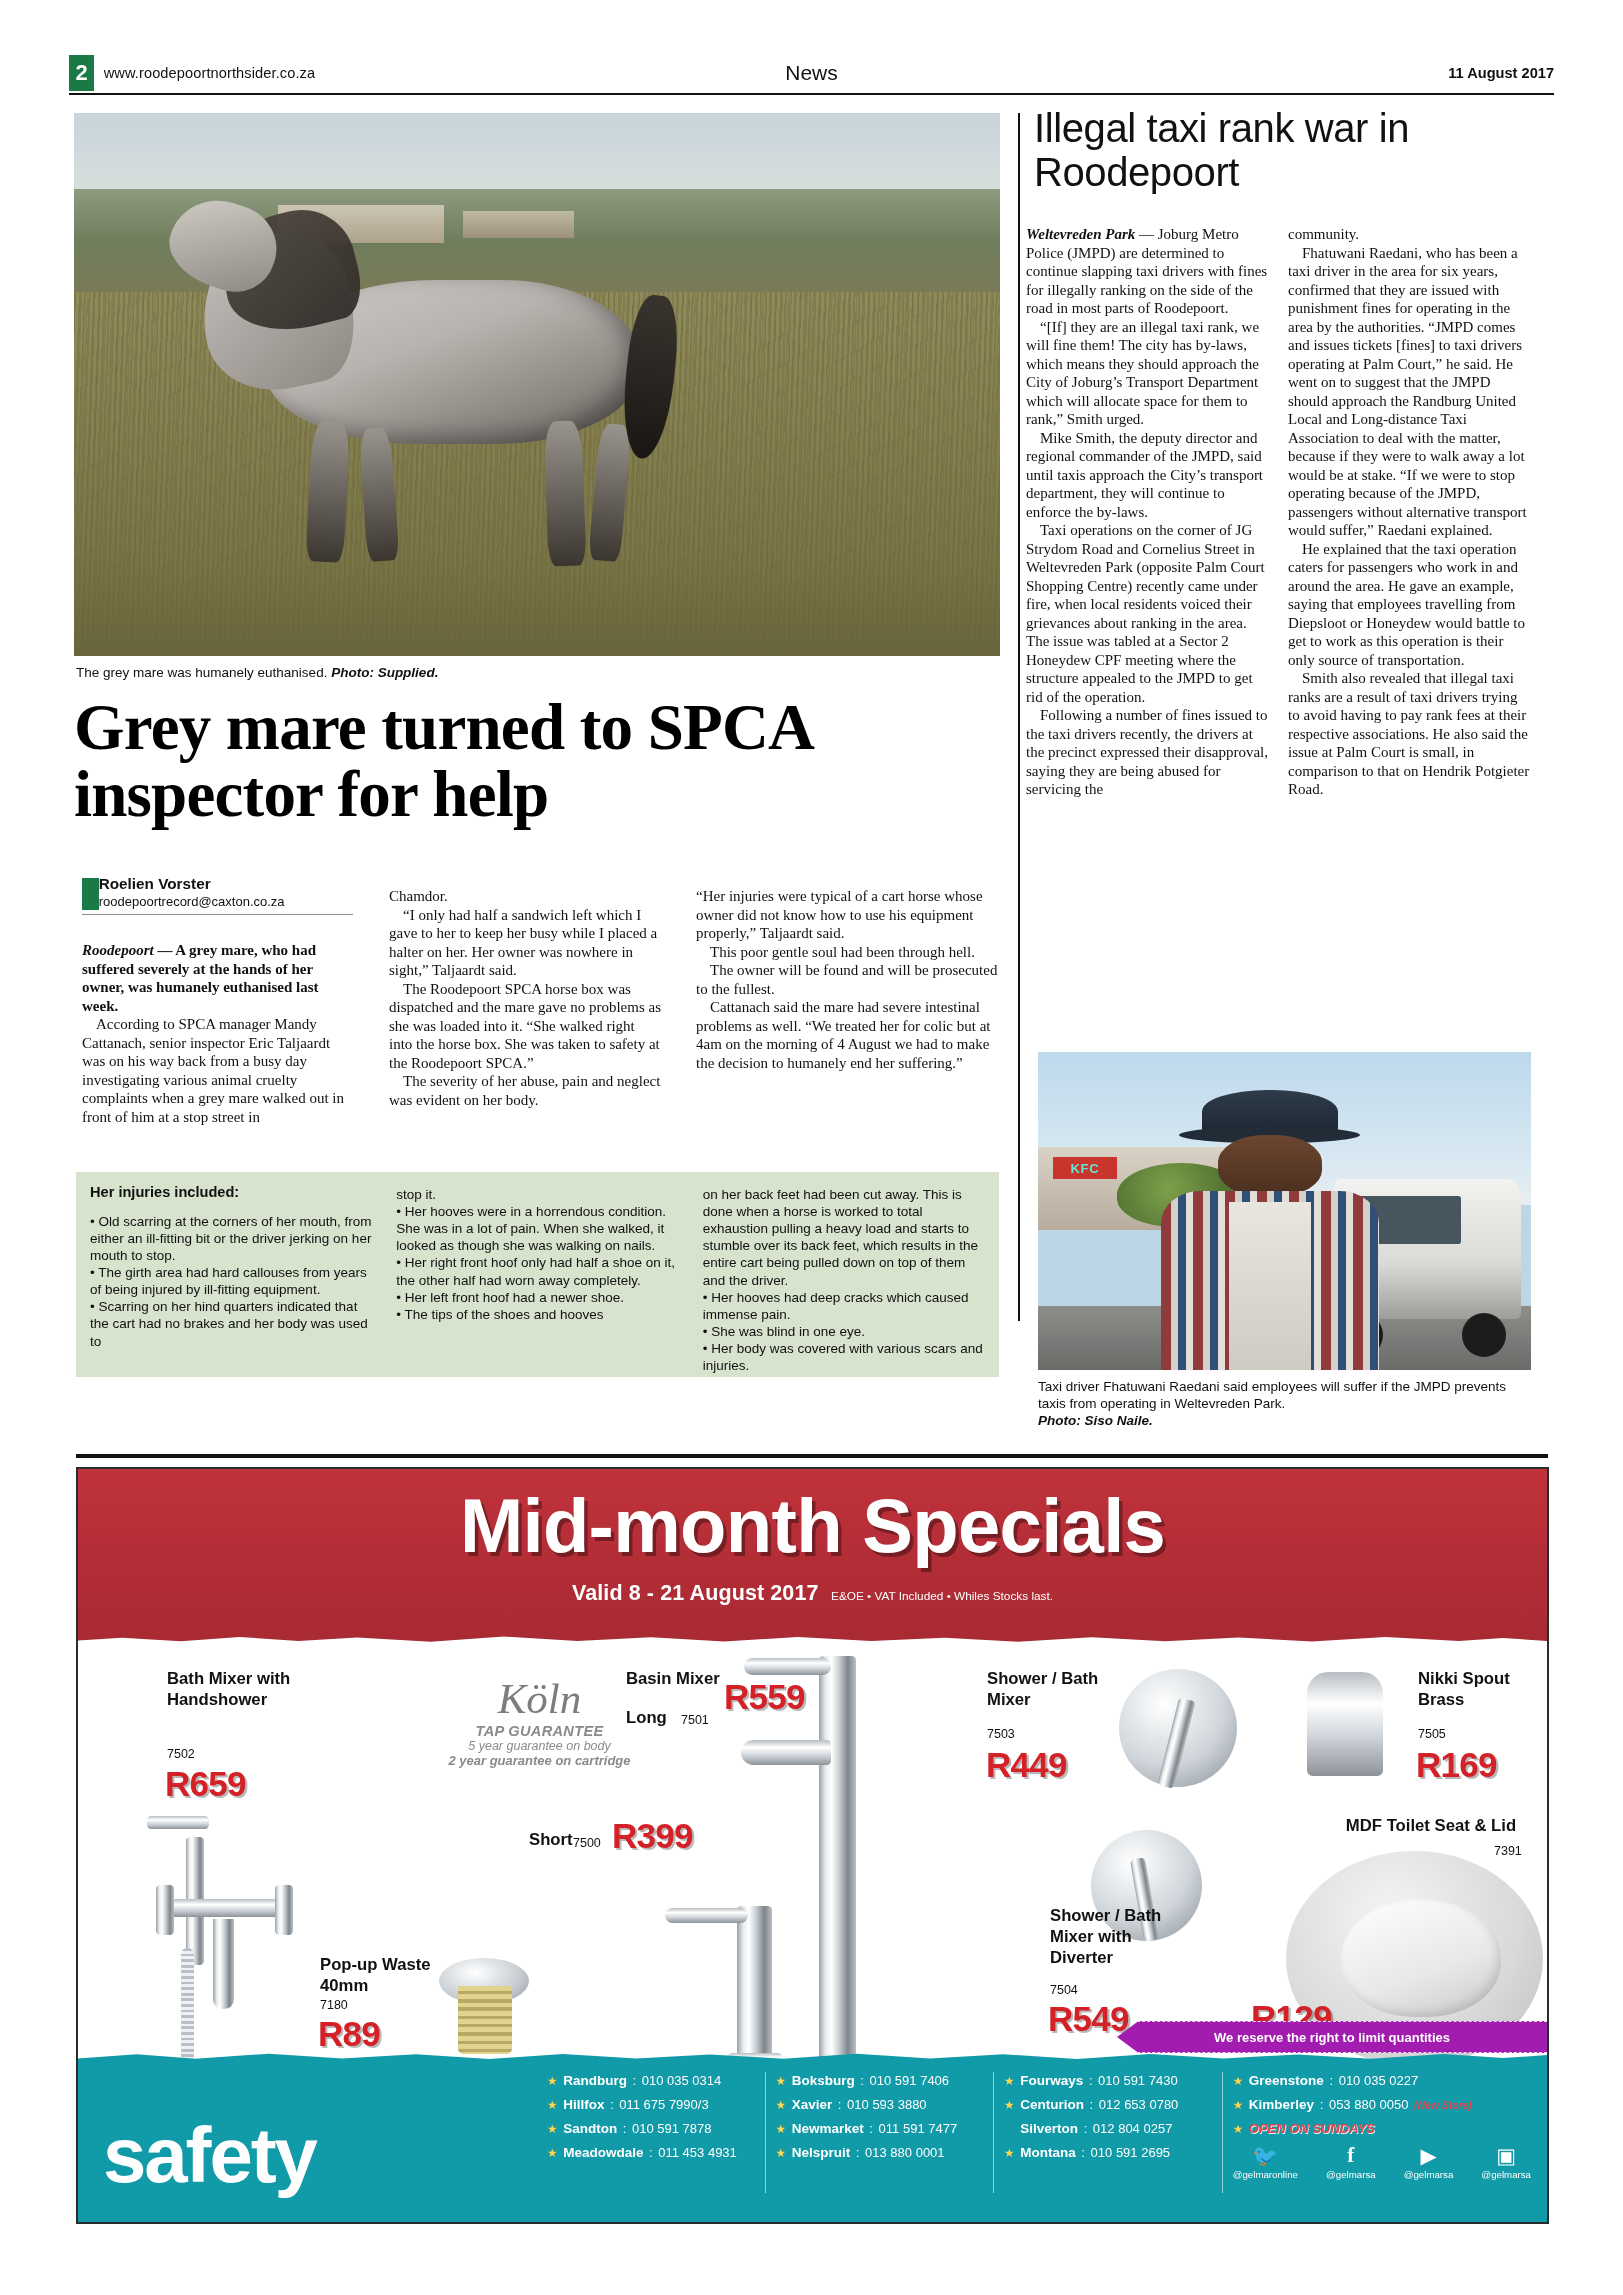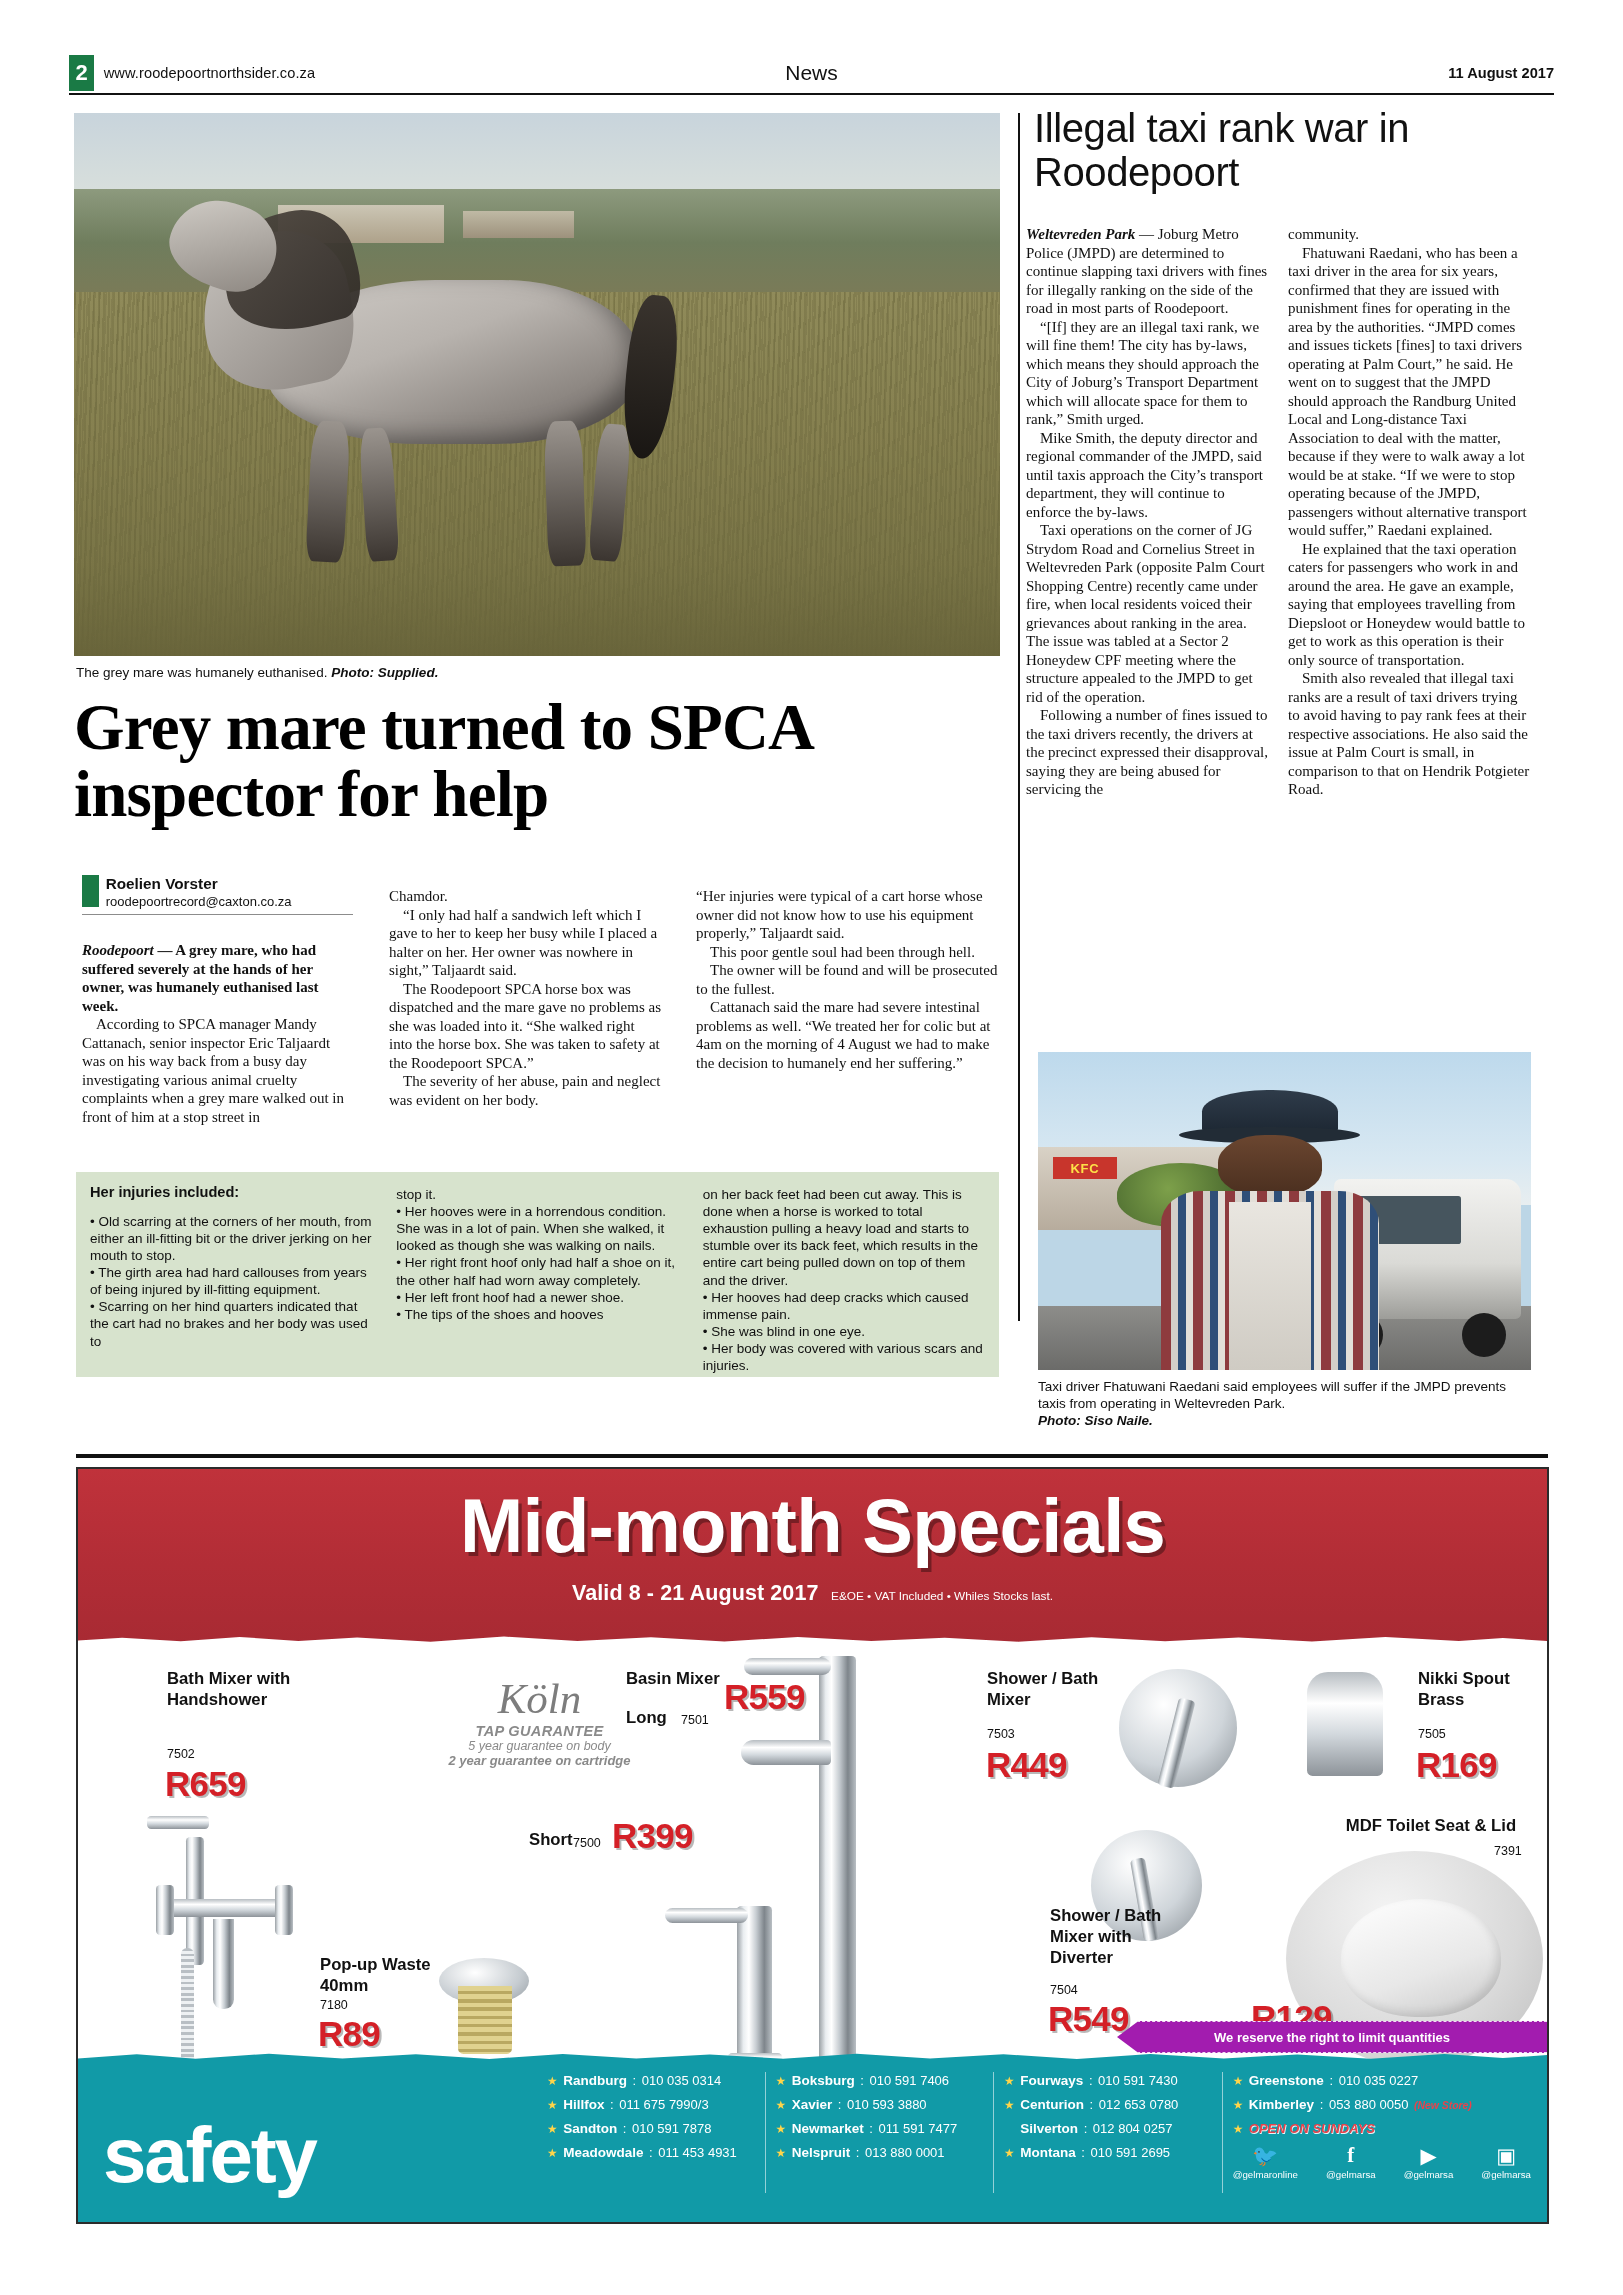--- a/index.html
+++ b/index.html
@@ -122,21 +122,21 @@
     position: absolute; left: 74px; top: 694px; width: 937px;
     font-family: "Liberation Serif", serif;
     font-weight: bold; font-size: 65px; line-height: 1.03;
     letter-spacing: -0.8px; color: #000;
   }
 
   
   .byline {
     position: absolute; left: 82px; top: 875px; width: 271px;
   }
-  .byline-row { display: flex; align-items: flex-start; gap: 7px; }
+  .byline-row { display: flex; align-items: flex-end; }
   .byline-swatch { width: 16.7px; height: 32px; background: #1a7a45; flex:0 0 auto; }
   .byline-name { font-size: 15.3px; font-weight: bold; color:#111; line-height: 1.15; }
   .byline-email { font-size: 13px; color:#111; line-height:1.2; margin-top:1.4px; }
   .byline-rule { margin-top: 4.2px; height: 1.4px; background: #8c8c8c; width: 100%; }
 
   
   .story-col {
     position: absolute;
     font-family: "Liberation Serif", serif;
     font-size: 15px; line-height: 1.235; color: #111; text-align: left;
@@ -187,21 +187,21 @@
   .taxi-photo .tsky {
     position:absolute; left:0; top:0; width:100%; height:48%;
     background: linear-gradient(180deg,#bdd9ec 0%, #d8e8f2 70%, #e8eef0 100%);
   }
   .taxi-photo .tbldg {
     position:absolute; left:0; top:30%; width:42%; height:26%;
     background: linear-gradient(180deg,#d9d2c6,#b7ac9d);
   }
   .taxi-photo .kfc {
     position:absolute; left:3%; top:33%; width:13%; height:7%;
-    background:#c8352c; color:#fde047; font-weight:bold; font-size:13px;
+    background:#c8352c; color:#5eead4; font-weight:bold; font-size:13px;
     display:flex; align-items:center; justify-content:center; letter-spacing:0.7px;
   }
   .taxi-photo .shrub {
     position:absolute; left:16%; top:35%; width:26%; height:20%;
     background: radial-gradient(circle at 40% 40%, #7da04a, #3e5c28);
     border-radius: 50% 50% 40% 45%;
   }
   .taxi-photo .road {
     position:absolute; left:0; bottom:0; width:100%; height:20%;
     background: linear-gradient(180deg,#8d8d8a,#6b6b69);

